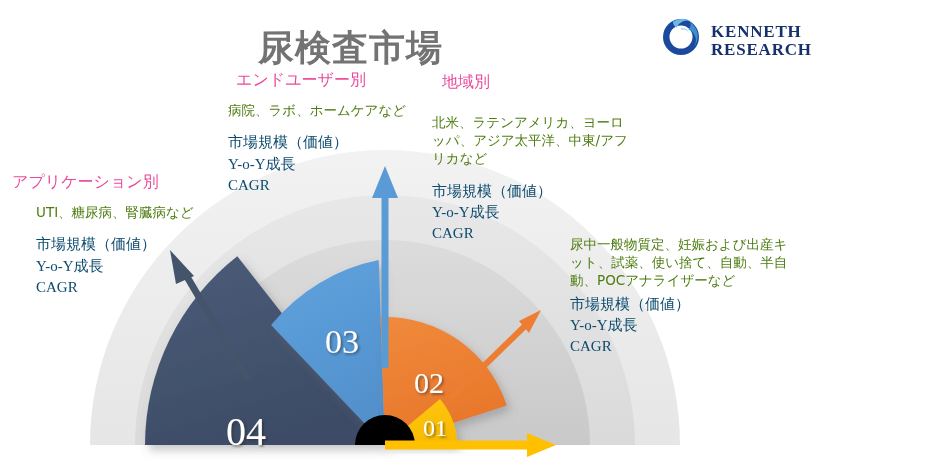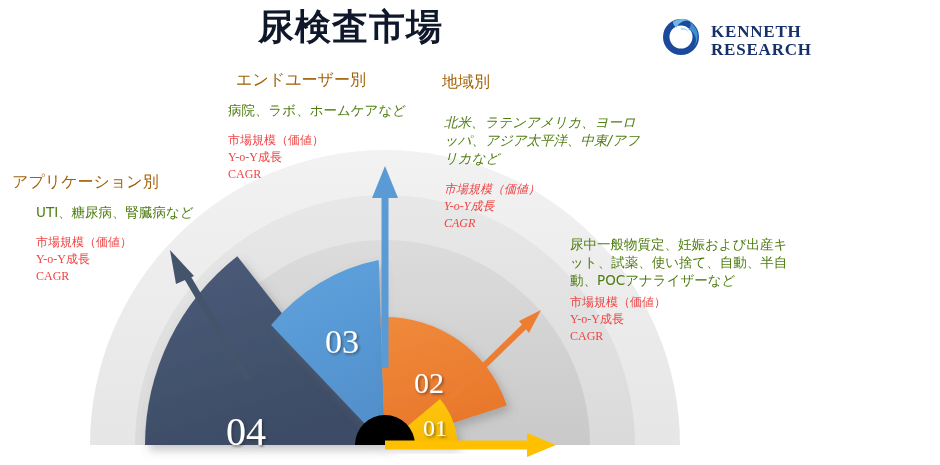--- a/index.html
+++ b/index.html
@@ -5,65 +5,65 @@
   html,body{margin:0;padding:0;}
   body{
     width:940px;height:465px;overflow:hidden;background:#ffffff;
     font-family:"Liberation Sans","DejaVu Sans",sans-serif;
     position:relative;
   }
   #root{position:absolute;inset:0;}
 
   
   .page-title{
-    position:absolute;left:258px;top:3px;
+    position:absolute;left:258px;top:24px;
     font-family:Liberation Mono, monospace;
-    font-size:36px;font-weight:700;color:#0f172a;letter-spacing:1px;
+    font-size:36px;font-weight:700;color:#737373;letter-spacing:1px;
     white-space:nowrap;
   }
   .logo{position:absolute;left:660px;top:10px;width:180px;height:48px;display:flex;align-items:flex-end;gap:9px;}
   .logo-mark{width:42px;height:42px;flex:0 0 42px;}
   .logo-text{display:flex;flex-direction:column;line-height:1.02;}
   .logo-text span{
     font-family:"Liberation Serif","DejaVu Serif",serif;
     font-weight:700;font-size:17px;color:#16306b;letter-spacing:.8px;
   }
 
   
   .chart{position:absolute;left:0;top:118px;width:940px;height:347px;}
   .chart svg{display:block;}
 
   
   .block{position:absolute;}
   .bl-head{
     font-family:"DejaVu Sans","Liberation Sans",sans-serif;
-    font-size:16px;color:#a16207;white-space:nowrap;margin-bottom:10px;
+    font-size:16px;color:#ec4899;white-space:nowrap;margin-bottom:10px;
   }
   .bl-desc{
     font-family:"DejaVu Sans","Liberation Sans",sans-serif;
     font-size:13.5px;color:#4d7c0f;line-height:1.35;
   }
   .bl-metrics{
     margin-top:13px;
     font-family:"Liberation Serif","DejaVu Serif",serif;
-    font-size:12px;color:#ef4444;line-height:1.42;
+    font-size:15px;color:#0c4a6e;line-height:1.42;
   }
   .bl-metrics div{white-space:nowrap;}
 
   #block-application{left:12px;top:172px;width:190px;}
   #block-application .bl-head{margin-left:0;}
   #block-application .bl-body{margin-left:24px;width:172px;}
 
   #block-enduser{left:228px;top:70px;width:195px;}
   #block-enduser .bl-head{margin-left:8px;}
   #block-enduser .bl-body{margin-left:0;width:186px;}
 
   #block-region{left:432px;top:72px;width:210px;}
   #block-region .bl-head{margin-left:10px;}
-  #block-region .bl-body{margin-left:12px;width:200px;margin-top:20px;font-style:italic;}
+  #block-region .bl-body{margin-left:0;width:200px;margin-top:20px;}
 
   #block-product{left:570px;top:235px;width:230px;}
   #block-product .bl-head{margin-left:18px;}
   #block-product .bl-body{margin-left:0;width:224px;}
   #block-product .bl-metrics{margin-top:4px;}
 </style>
 </head>
 <body>
 
 <div id="root">

